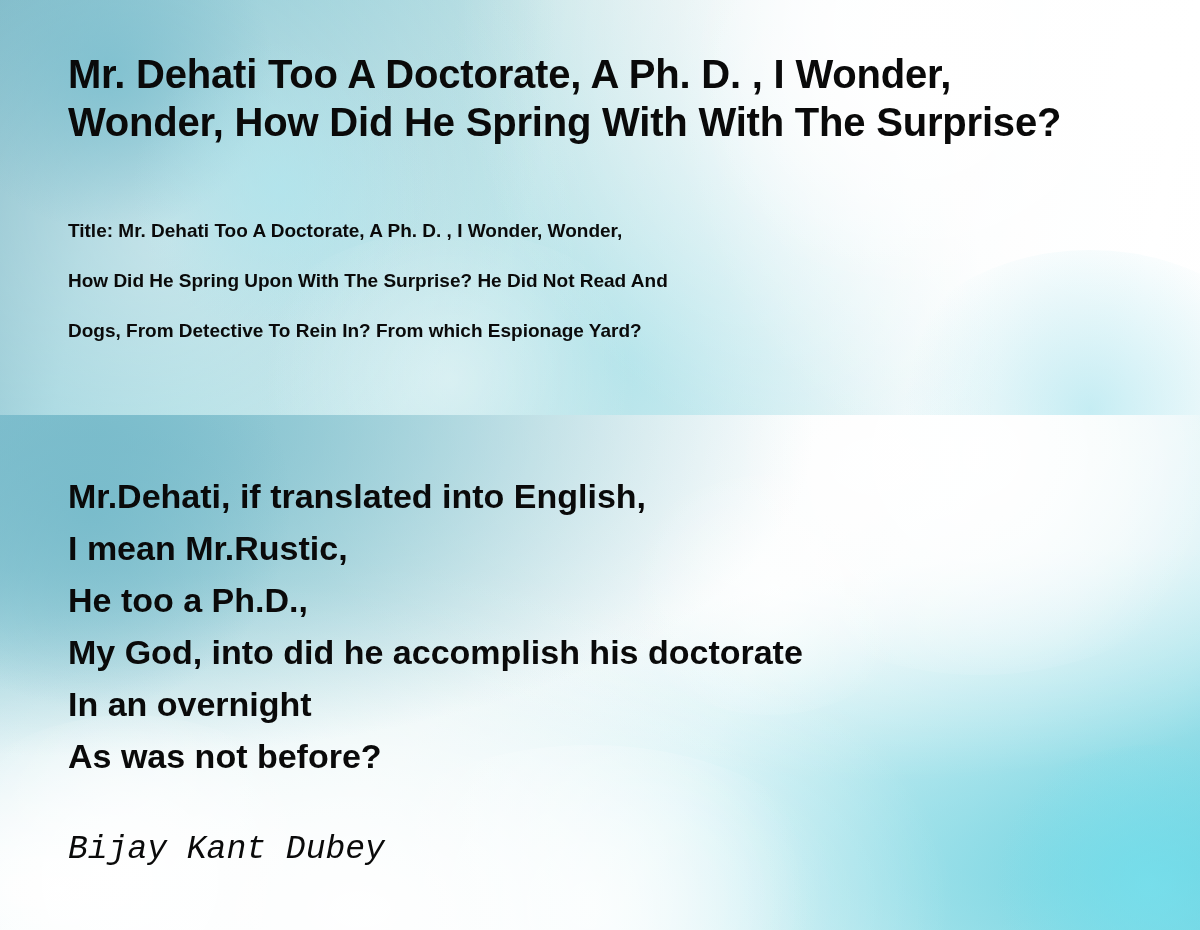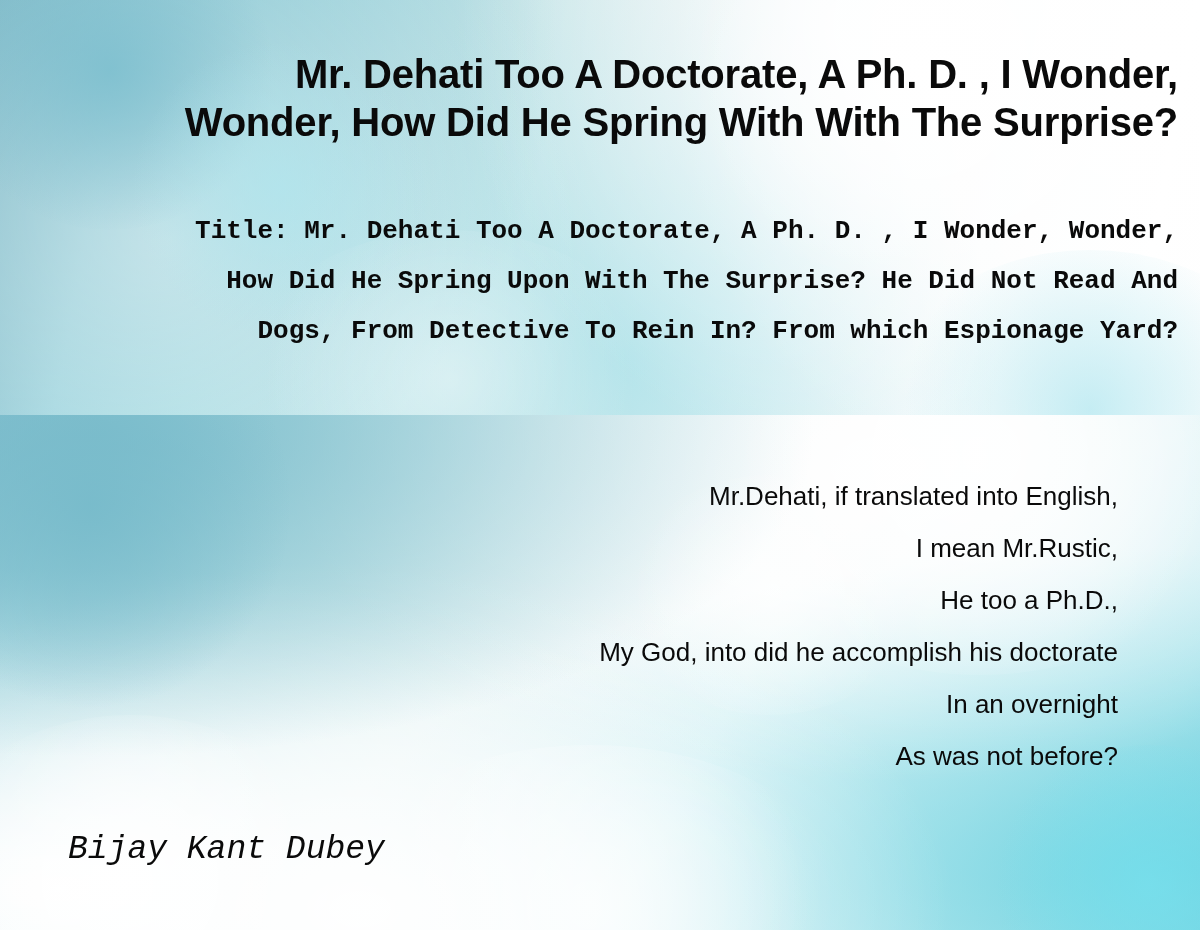--- a/index.html
+++ b/index.html
@@ -131,21 +131,20 @@
   }
 
   
 
   #content {
     position: absolute;
     left: 0;
     top: 0;
     width: 1200px;
     height: 810px;
-    text-align: right;
   }
 
   .text-block {
     position: absolute;
     color: #0d0d0d;
   }
 
   #title-block {
     left: 68px;
     top: 50px;
@@ -161,38 +160,37 @@
     color: #0a0a0a;
   }
 
   #subtitle-block {
     left: 68px;
     top: 206px;
     width: 1110px;
   }
 
   .subtitle-line {
-    font-size: 26px;
+    font-size: 19px;
     font-weight: bold;
     line-height: 50px;
     letter-spacing: 0px;
     white-space: nowrap;
     color: #0a0a0a;
-    font-family: Liberation Mono, monospace;
   }
 
   #body-block {
     left: 68px;
     top: 470px;
     width: 1050px;
   }
 
   .body-line {
-    font-size: 26px;
-    font-weight: normal;
+    font-size: 34px;
+    font-weight: bold;
     line-height: 52px;
     letter-spacing: 0px;
     white-space: nowrap;
     color: #0a0a0a;
   }
 
   #author-block {
     left: 68px;
     top: 830px;
   }

